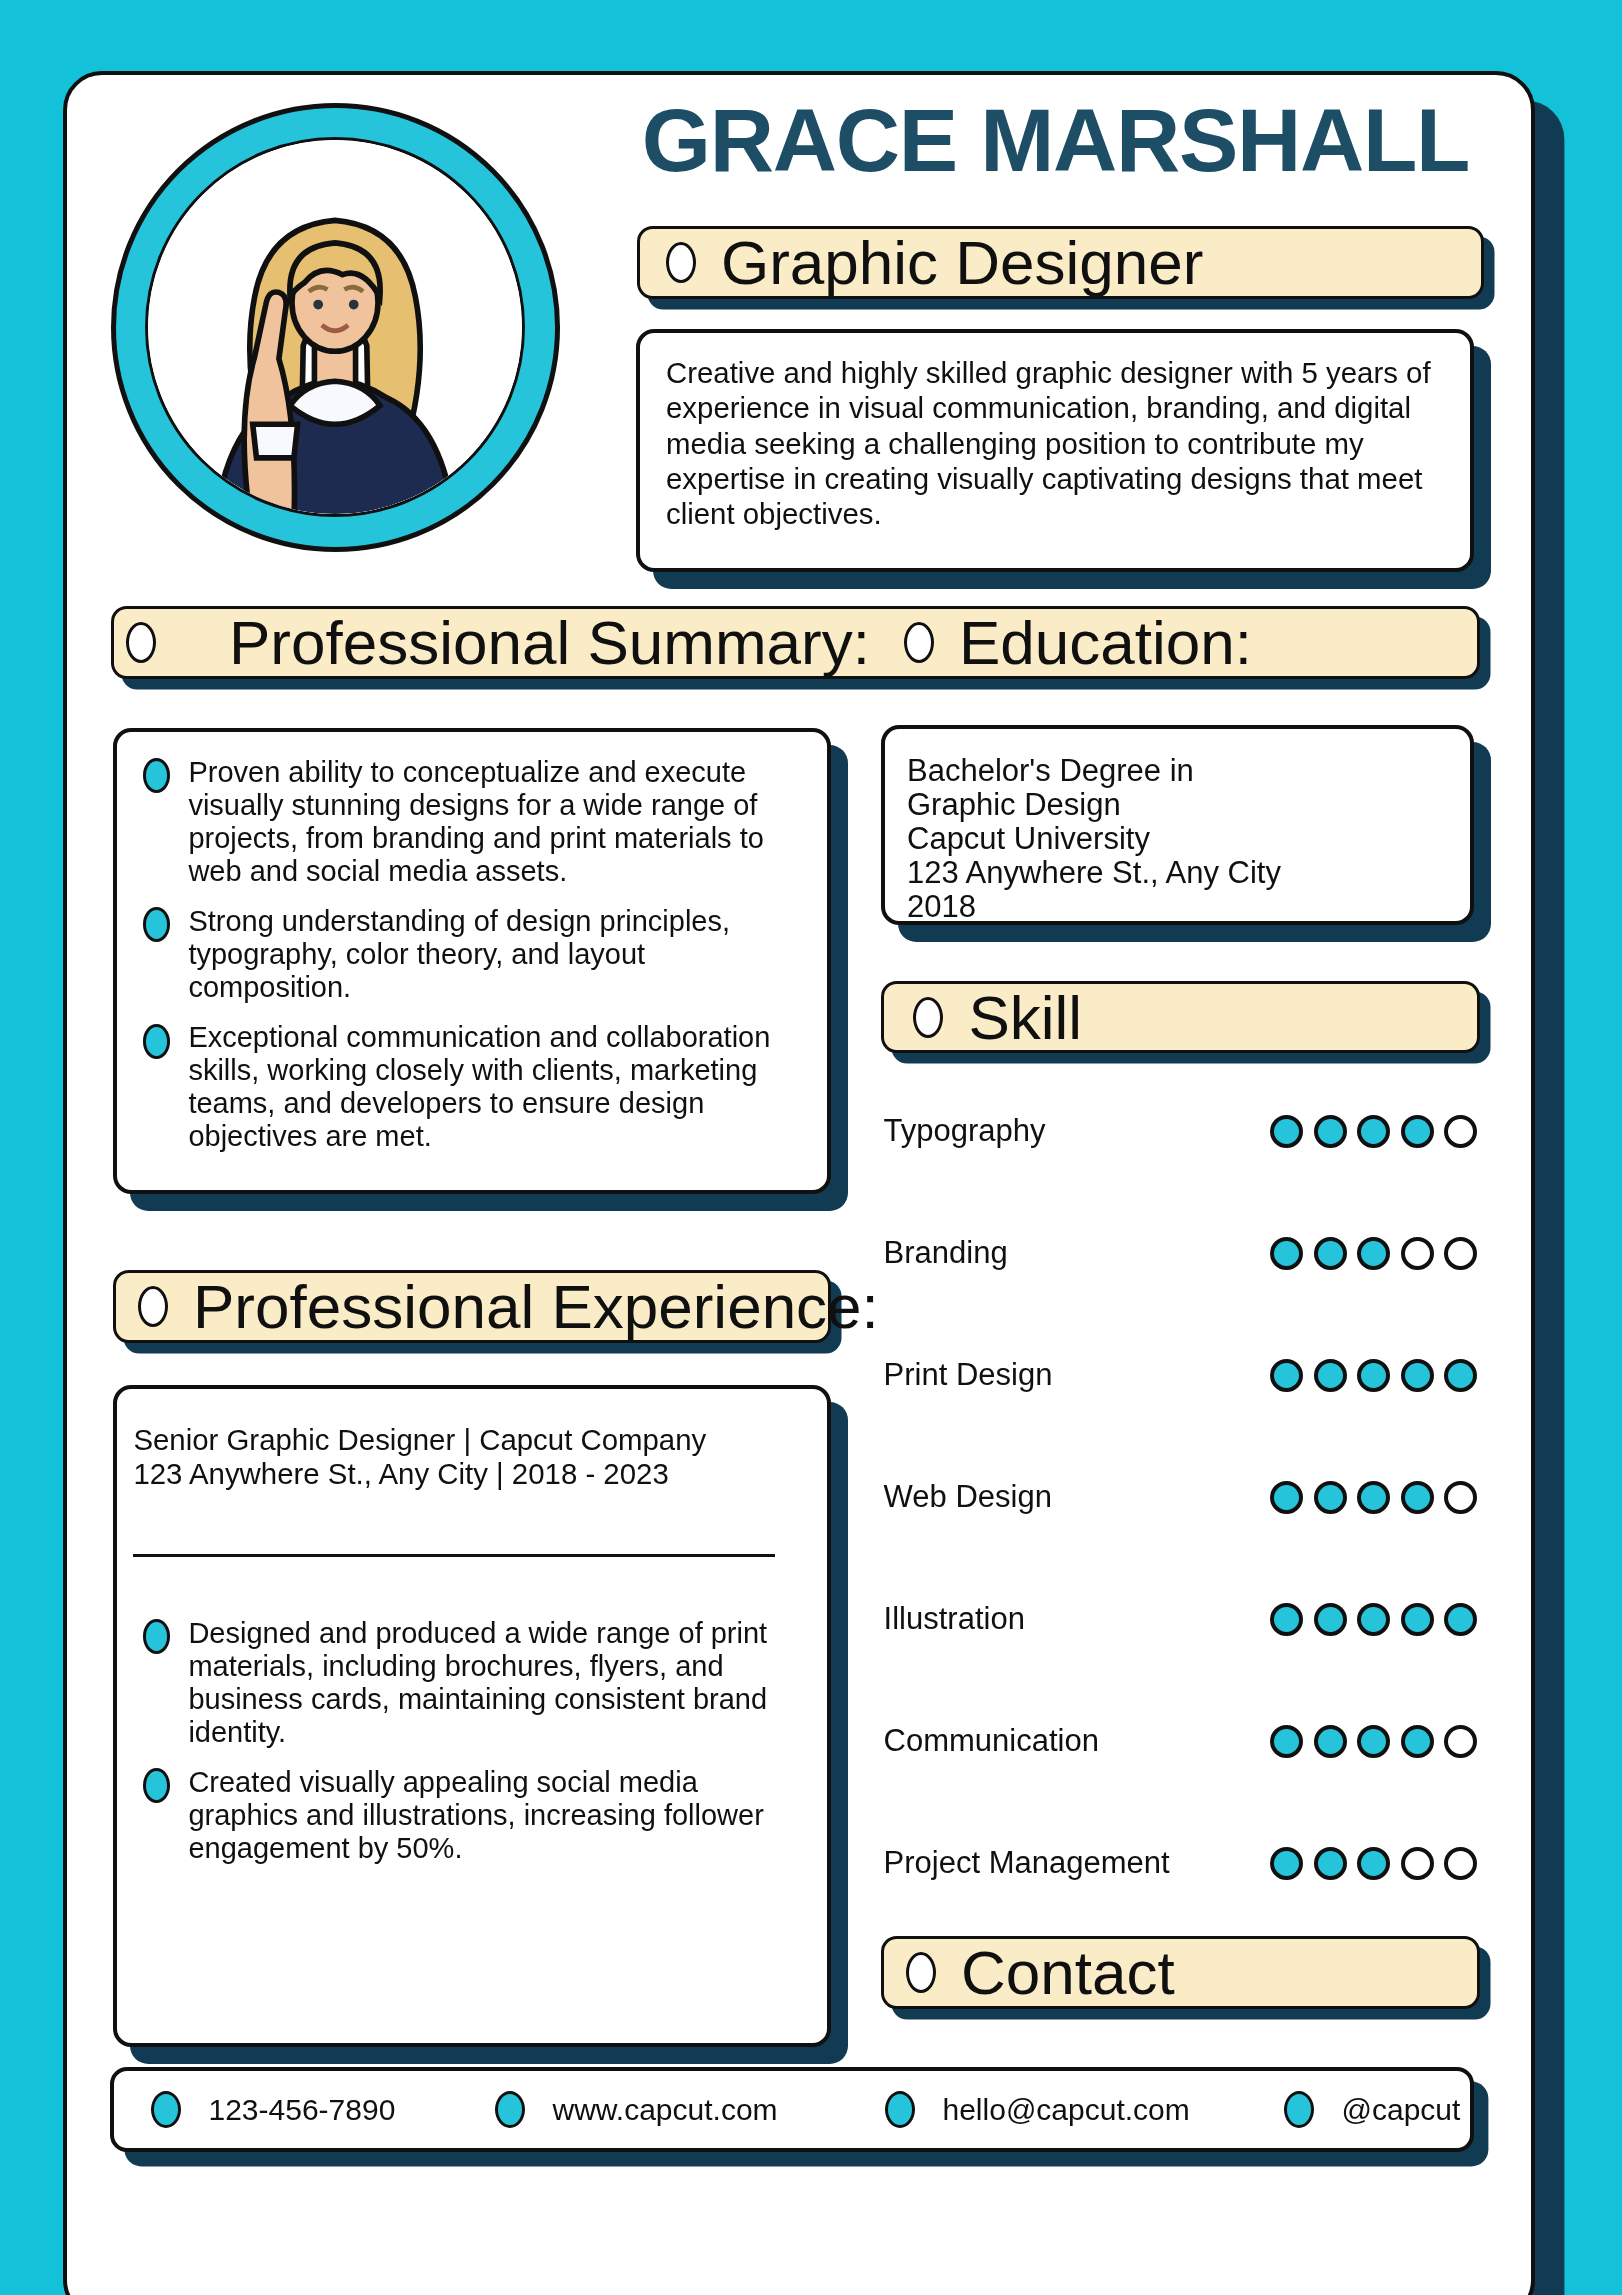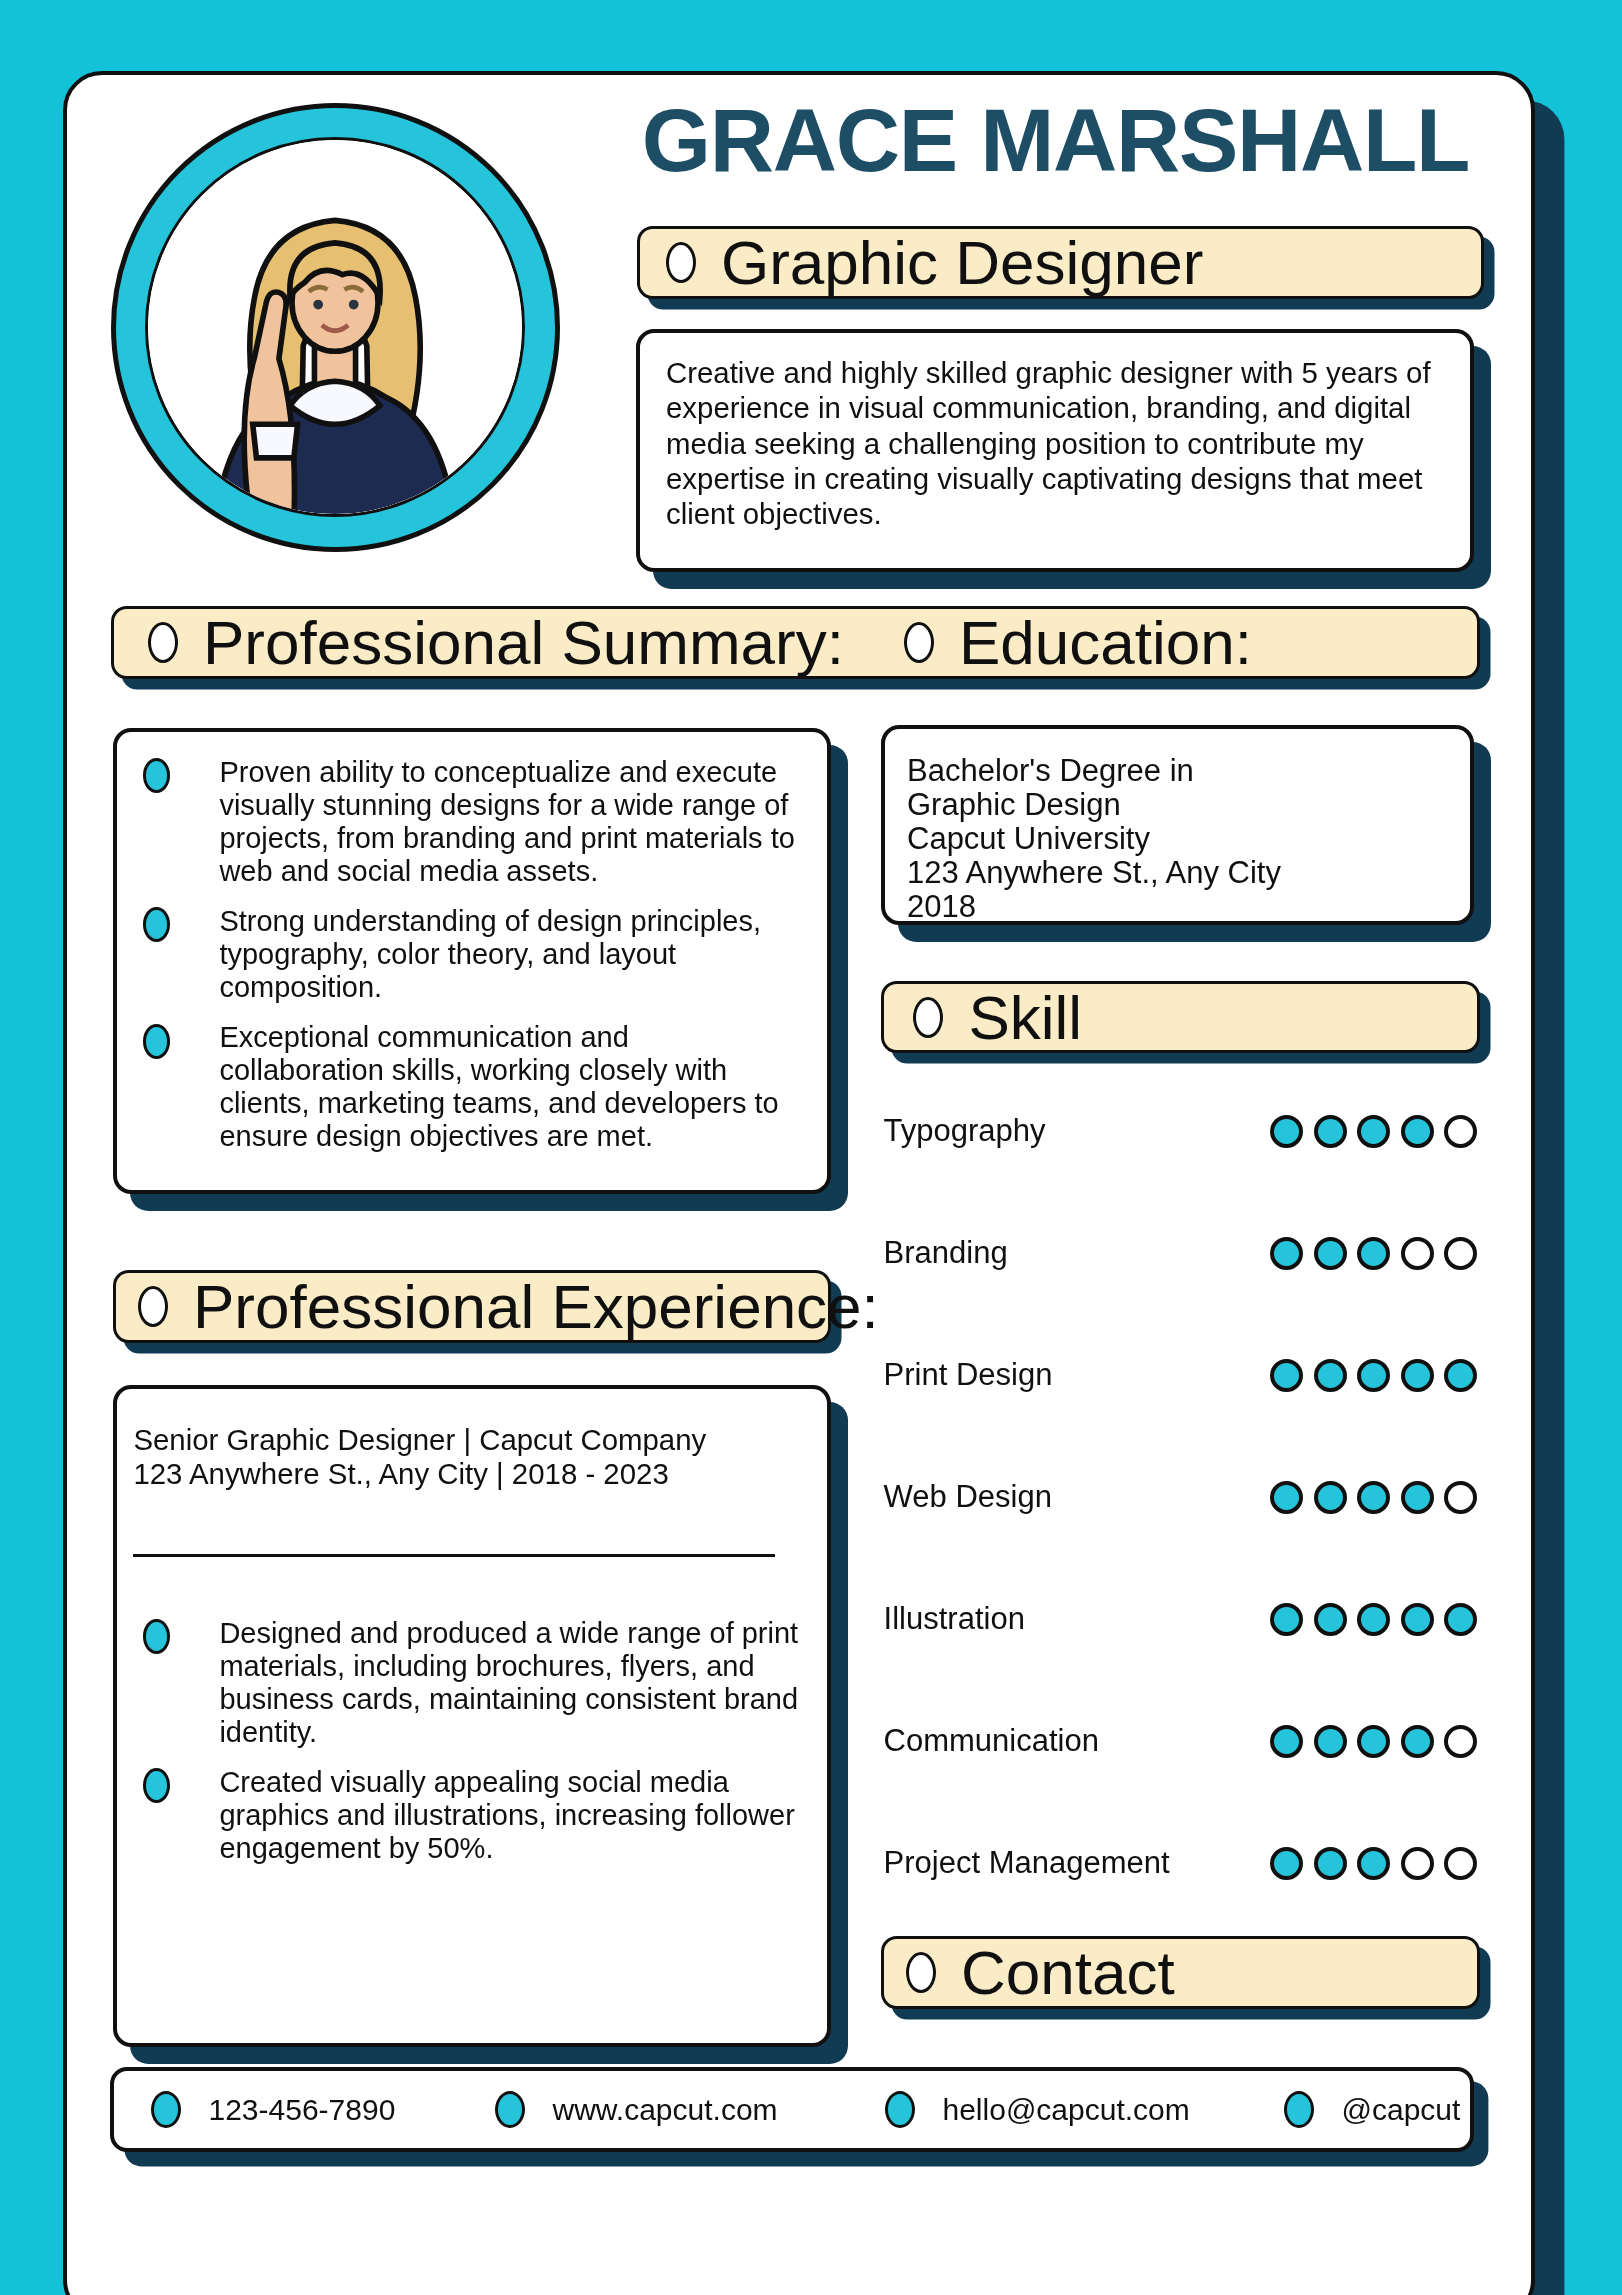--- a/index.html
+++ b/index.html
@@ -36,25 +36,25 @@
 
   
   .wbox{position:absolute;background:#ffffff;border:4.6px solid var(--ink);border-radius:18.3px;
         box-shadow:17px 17px 0 0 var(--navy);}
   .objective-box{left:569px;top:254px;width:838px;height:243px;padding:22px 26px;}
   .objective-text{font-size:29.4px;line-height:1.2;}
 
   
   .section-bar{position:absolute;left:44px;top:531px;width:1369px;height:73px;}
   .bar-group{position:absolute;display:flex;align-items:center;height:100%;}
-  .g1{left:34px;} .g2{left:790px;}
+  .g1{left:12px;gap:48px;} .g2{left:790px;}
 
   
   .summary-box{left:46px;top:653px;width:718px;height:466px;padding:23.6px 26px 0 16.4px;}
-  .bullet-item{display:flex;margin-bottom:17px;gap:31px;}
+  .bullet-item{display:flex;margin-bottom:17px;}
   .dot-bullet{display:inline-block;width:27.5px;height:35px;border-radius:50%;flex:0 0 auto;
               background:var(--accent-cyan);border:3.9px solid var(--ink);margin:2.6px 18.3px 0 9.2px;}
   .bullet-text{font-size:29px;line-height:1.14;}
 
   .experience-bar{position:absolute;left:46px;top:1195px;width:718px;height:73px;padding-left:22px;}
   .experience-box{left:46px;top:1310px;width:718px;height:662px;padding:34px 23px 0 16.4px;}
   .job-heading{font-size:29.4px;line-height:1.14;white-space:nowrap;}
   .rule{height:2.6px;background:var(--ink);border:none;width:calc(100% - 29.4px);margin:64px 0 60px 0;}
 
   

